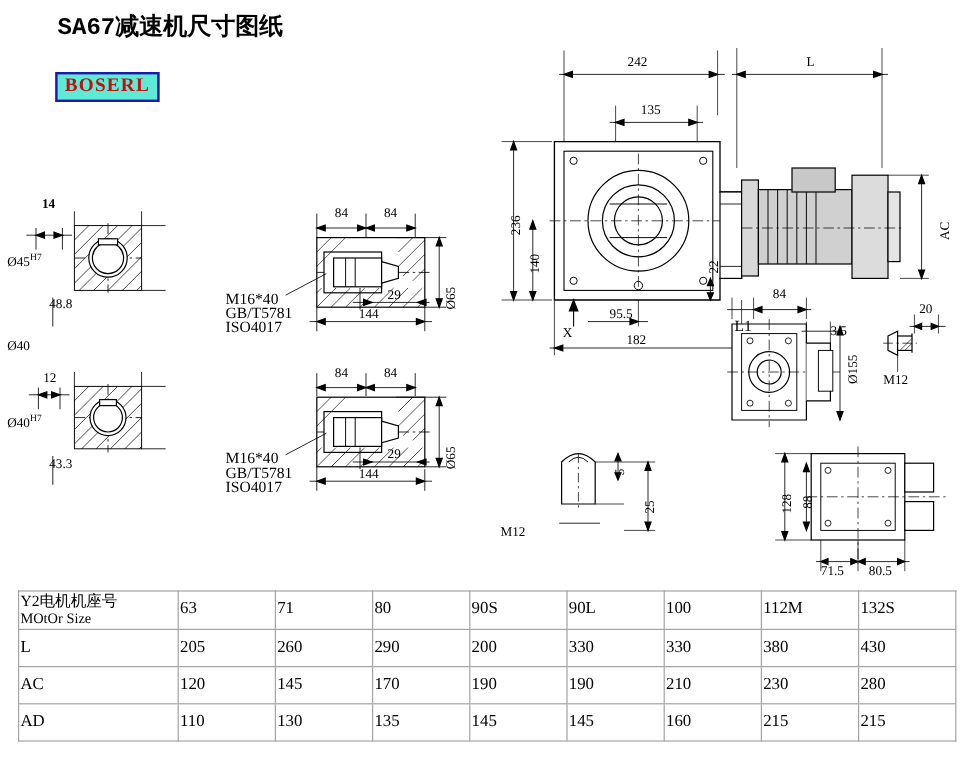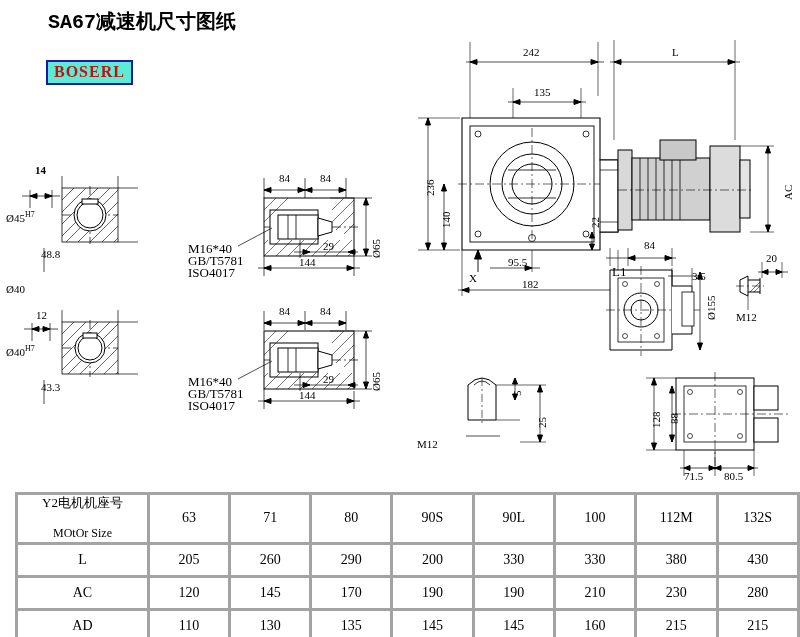--- a/index.html
+++ b/index.html
@@ -30,27 +30,27 @@
   }
   .lbl.sm{font-size:13px;}
   .lbl.rot{transform-origin:0 0;}
 
   
   table{
     position:absolute;left:15px;top:492px;border-collapse:collapse;
     font-family:"Liberation Serif", serif;font-size:14px;
   }
   td{
-    border:3px solid #a3a3a3;text-align:center;vertical-align:middle;
+    border:1px solid #a3a3a3;text-align:left;vertical-align:middle;
     height:28px;
   }
   td.hdr{width:130px;font-size:13px;line-height:1.15;}
   td.col{width:78px;margin-top:24px;}
   td.rowlbl{width:130px;}
-  .hdr small{display:block;font-size:12px;margin-top:16px;}
+  .hdr small{display:block;font-size:12px;}
 </style>
 </head>
 <body>
 
 <div class="root">
 
   <div class="title">SA67减速机尺寸图纸</div>
   <div class="logo">BOSERL</div>
 
   <svg width="800" height="637">

